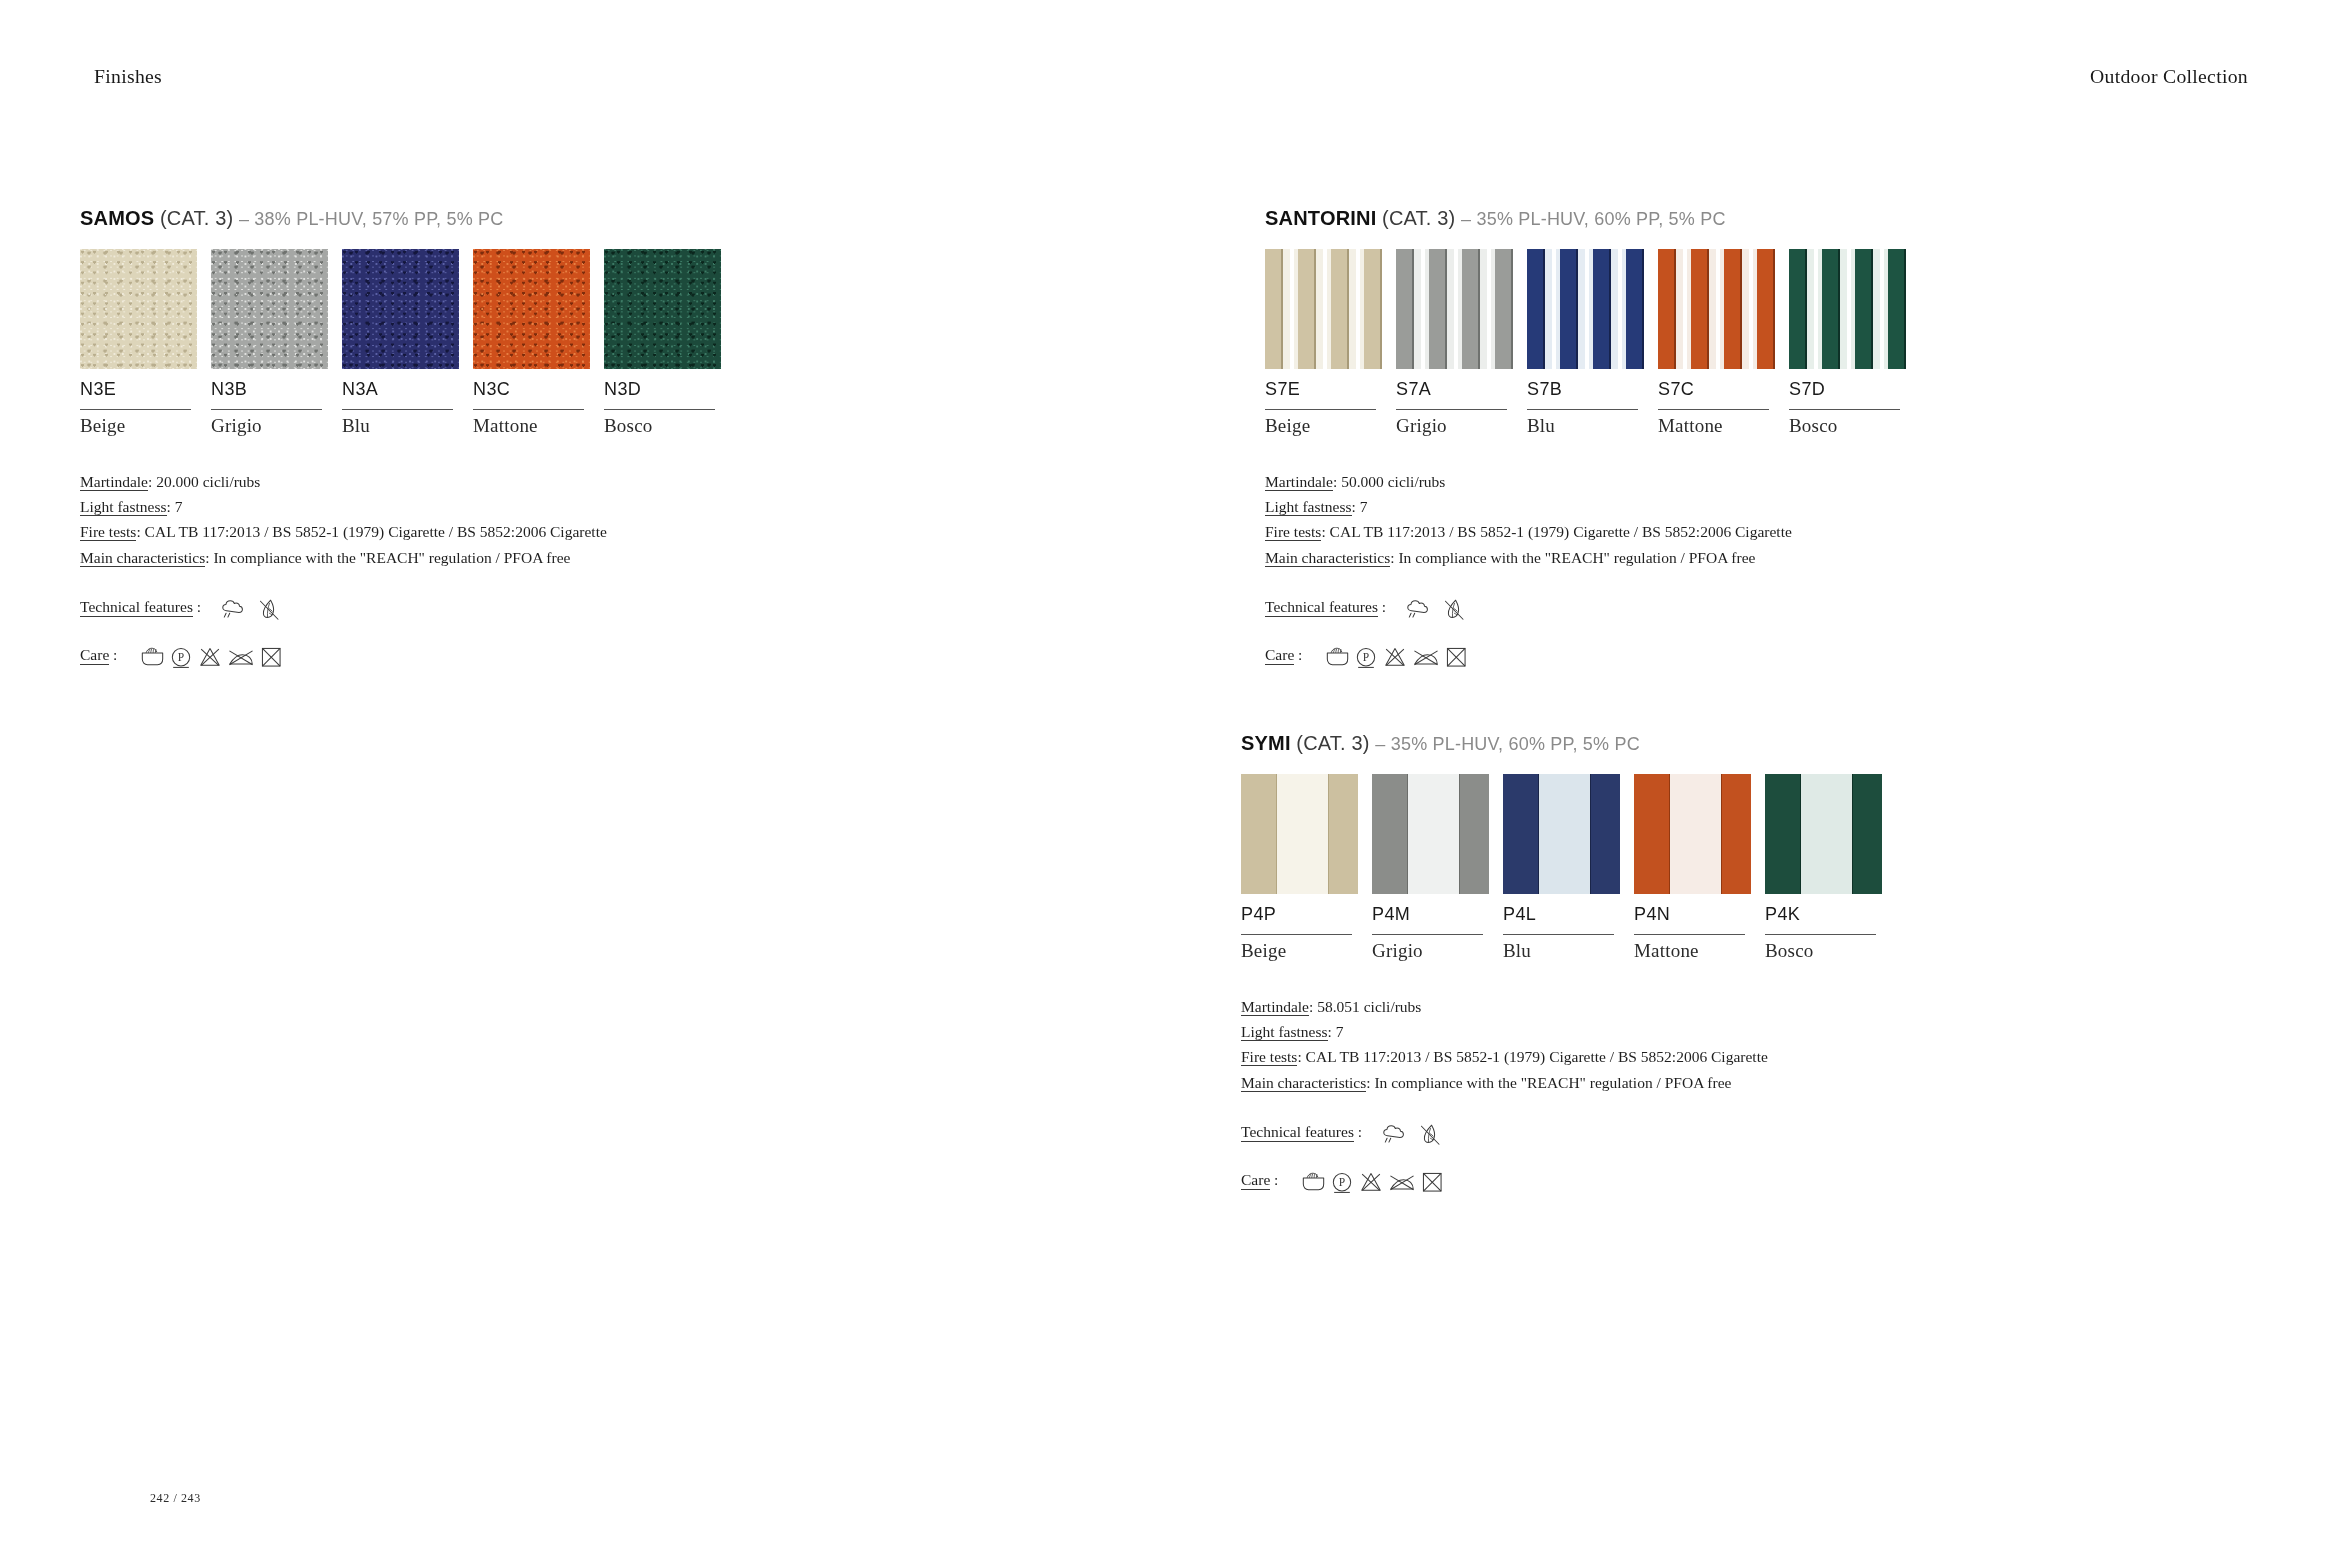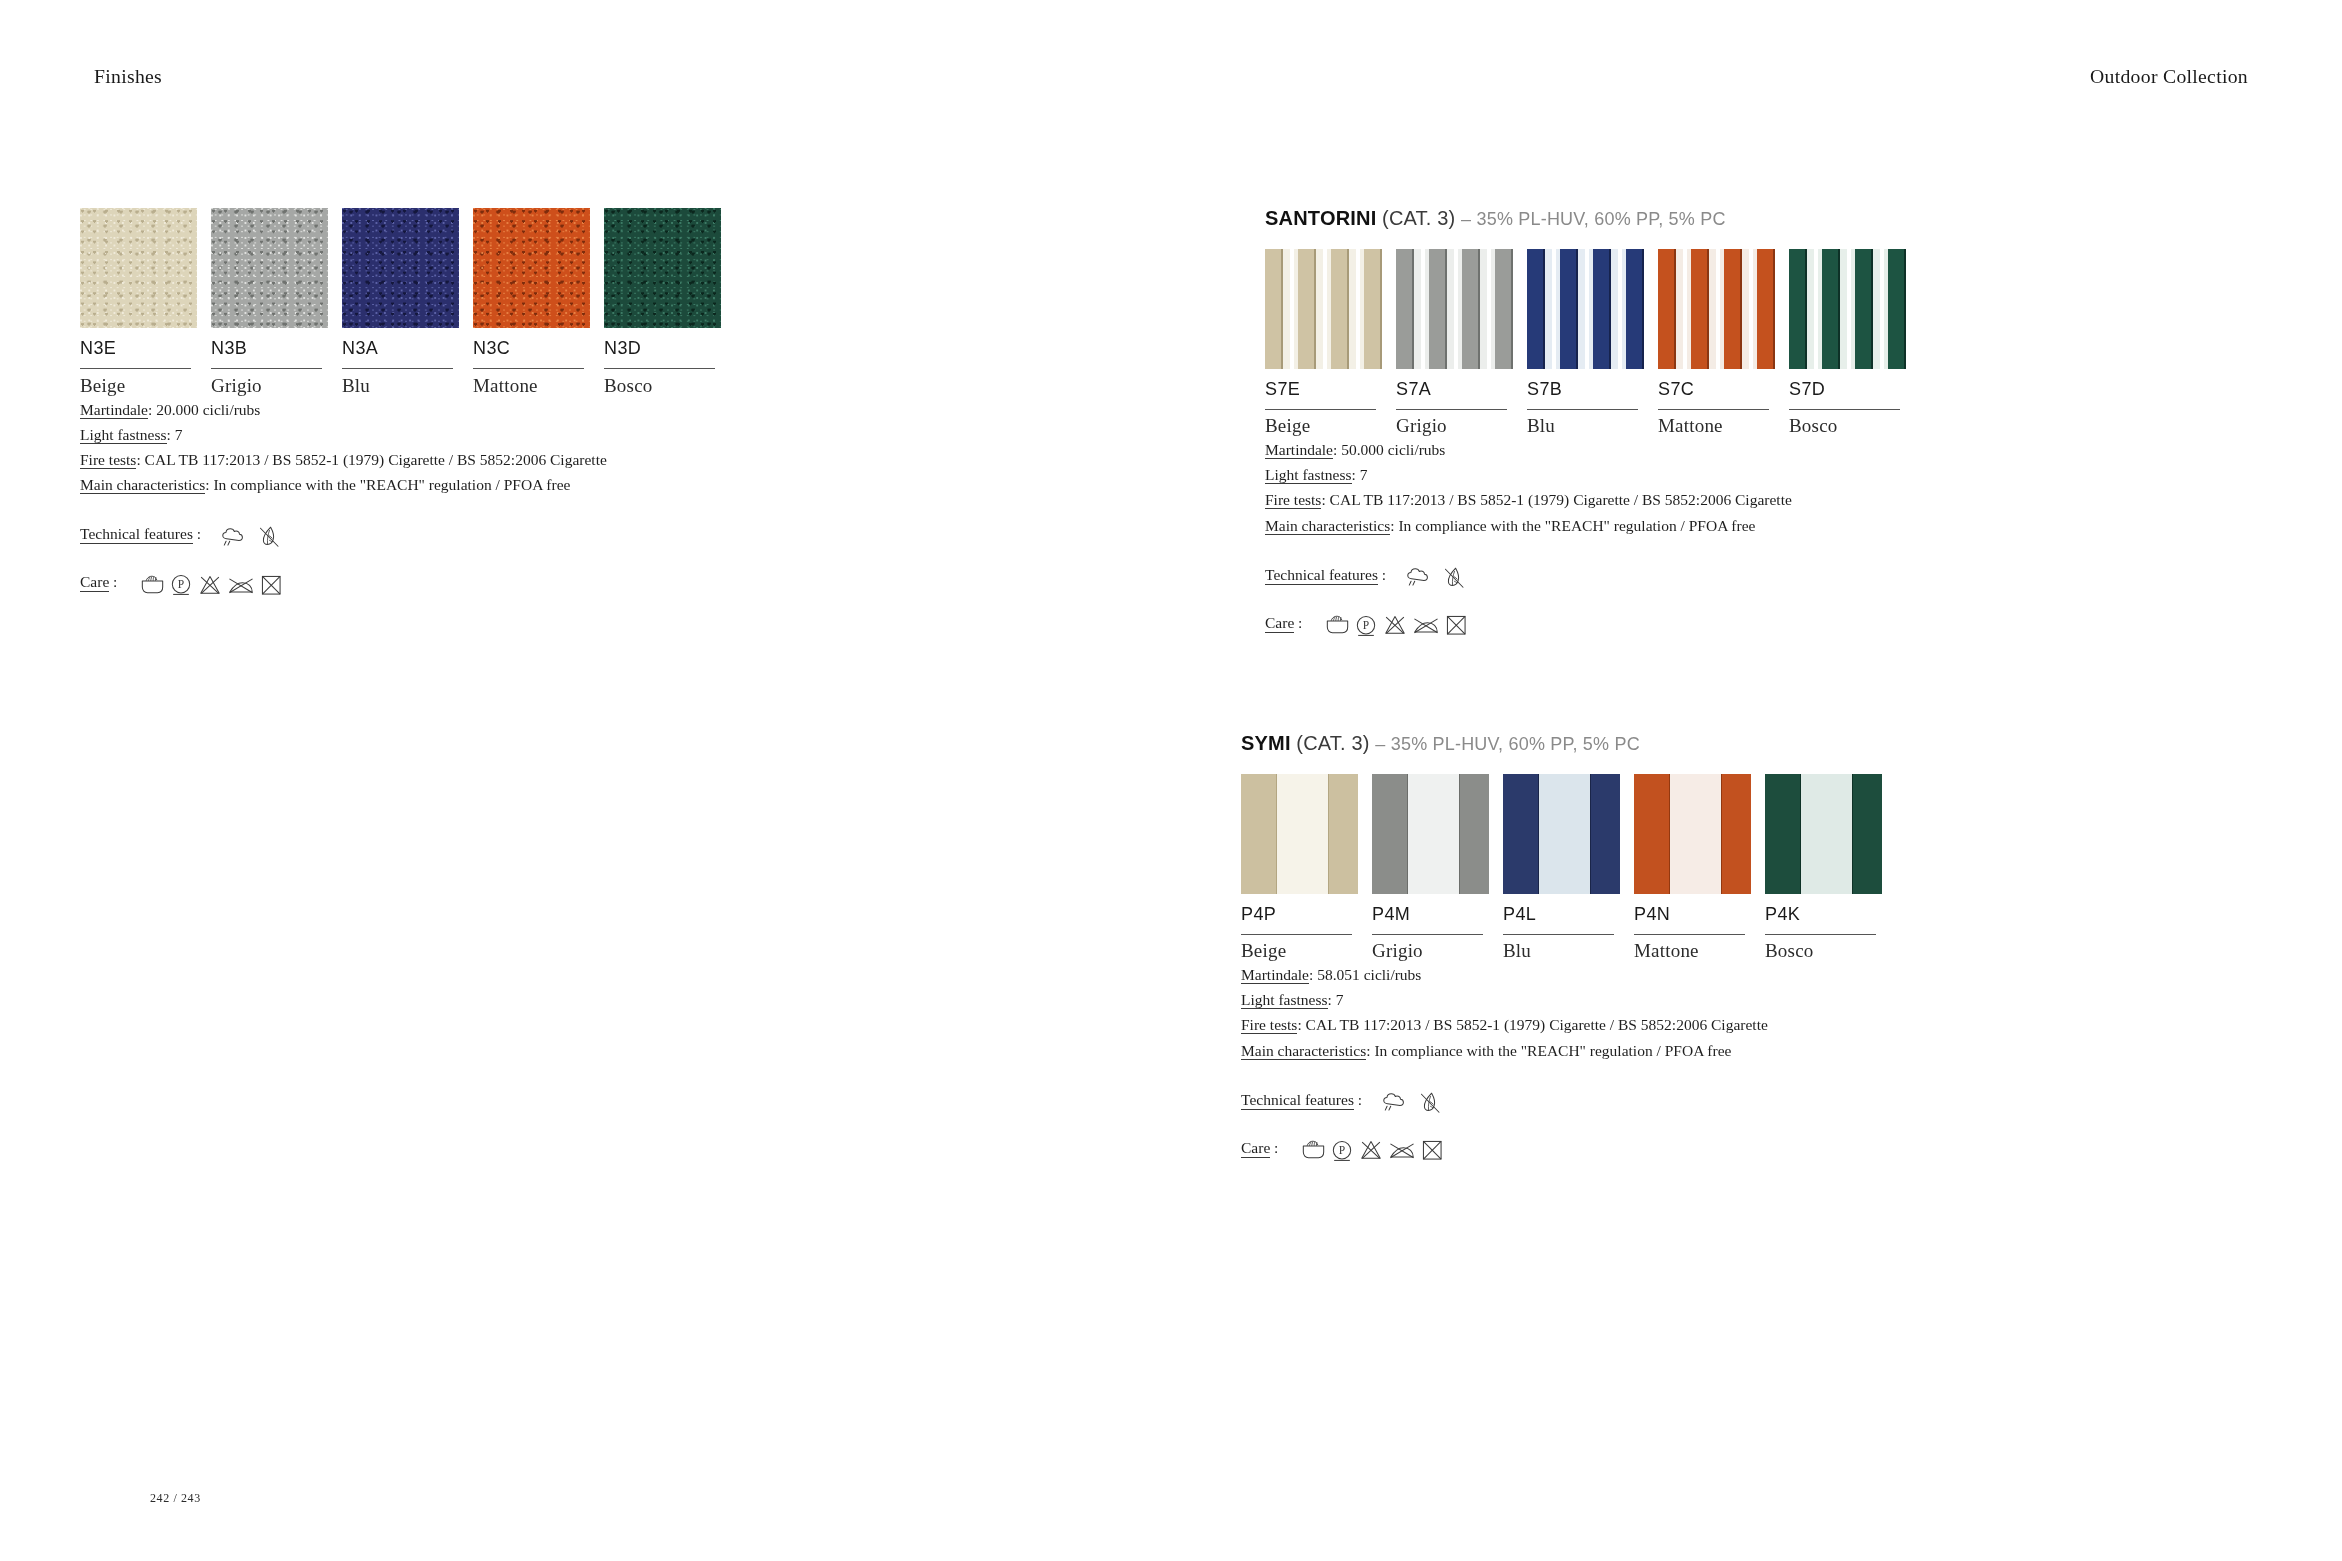--- a/index.html
+++ b/index.html
@@ -107,20 +107,21 @@
   .swatch-name {
     margin-top: 5.6px;
     font-family: "Liberation Serif", serif;
     font-size: 19px;
     color: #2b2b2b;
     letter-spacing: 0.2px;
   }
 
   
   .specs {
+    margin-top: 32px;
     font-family: "Liberation Serif", serif;
     font-size: 15.5px;
     line-height: 1.62;
     color: #1f1f1f;
     white-space: nowrap;
   }
   .specs .row { }
   .specs .lbl {
     border-bottom: 0.9px solid #3a3a3a;
     padding-bottom: 0px;
@@ -151,20 +152,21 @@
 
   svg { display: block; }
 </style>
 </head>
 <body>
 
 <div class="running-head left">Finishes</div>
 <div class="running-head right">Outdoor Collection</div>
 
 <div id="block-samos" class="fabric-block">
+    <div class="block-title"><span class="tname">SAMOS</span> <span class="tcat">(CAT. 3)</span> <span class="tcomp">– 38% PL-HUV, 57% PP, 5% PC</span></div>
     <div class="swatch-row">
       <div class="swatch-cell">
         <div class="swatch">
           <div class="tex" style="background-color:#ddd5ba;background-image:radial-gradient(ellipse 2.8px 1.9px at 20% 30%, #b9ae8e 0 60%, transparent 62%),radial-gradient(ellipse 1.9px 1.9px at 70% 65%, #f0ebdb 0 55%, transparent 58%),radial-gradient(ellipse 3.7px 2.8px at 45% 80%, #b9ae8e 0 50%, transparent 54%),radial-gradient(ellipse 1.9px 0.9px at 85% 15%, #f0ebdb 0 60%, transparent 64%);background-size:12px 10.3px, 8.4px 7.5px, 16px 14px, 6.6px 5.6px;background-position:0 0, 3.7px 2.8px, 1.9px 6.6px, 5.6px 0.9px;"></div>
         </div>
         <div class="swatch-code">N3E</div>
         <div class="swatch-name">Beige</div>
       </div>
       <div class="swatch-cell">
         <div class="swatch">

